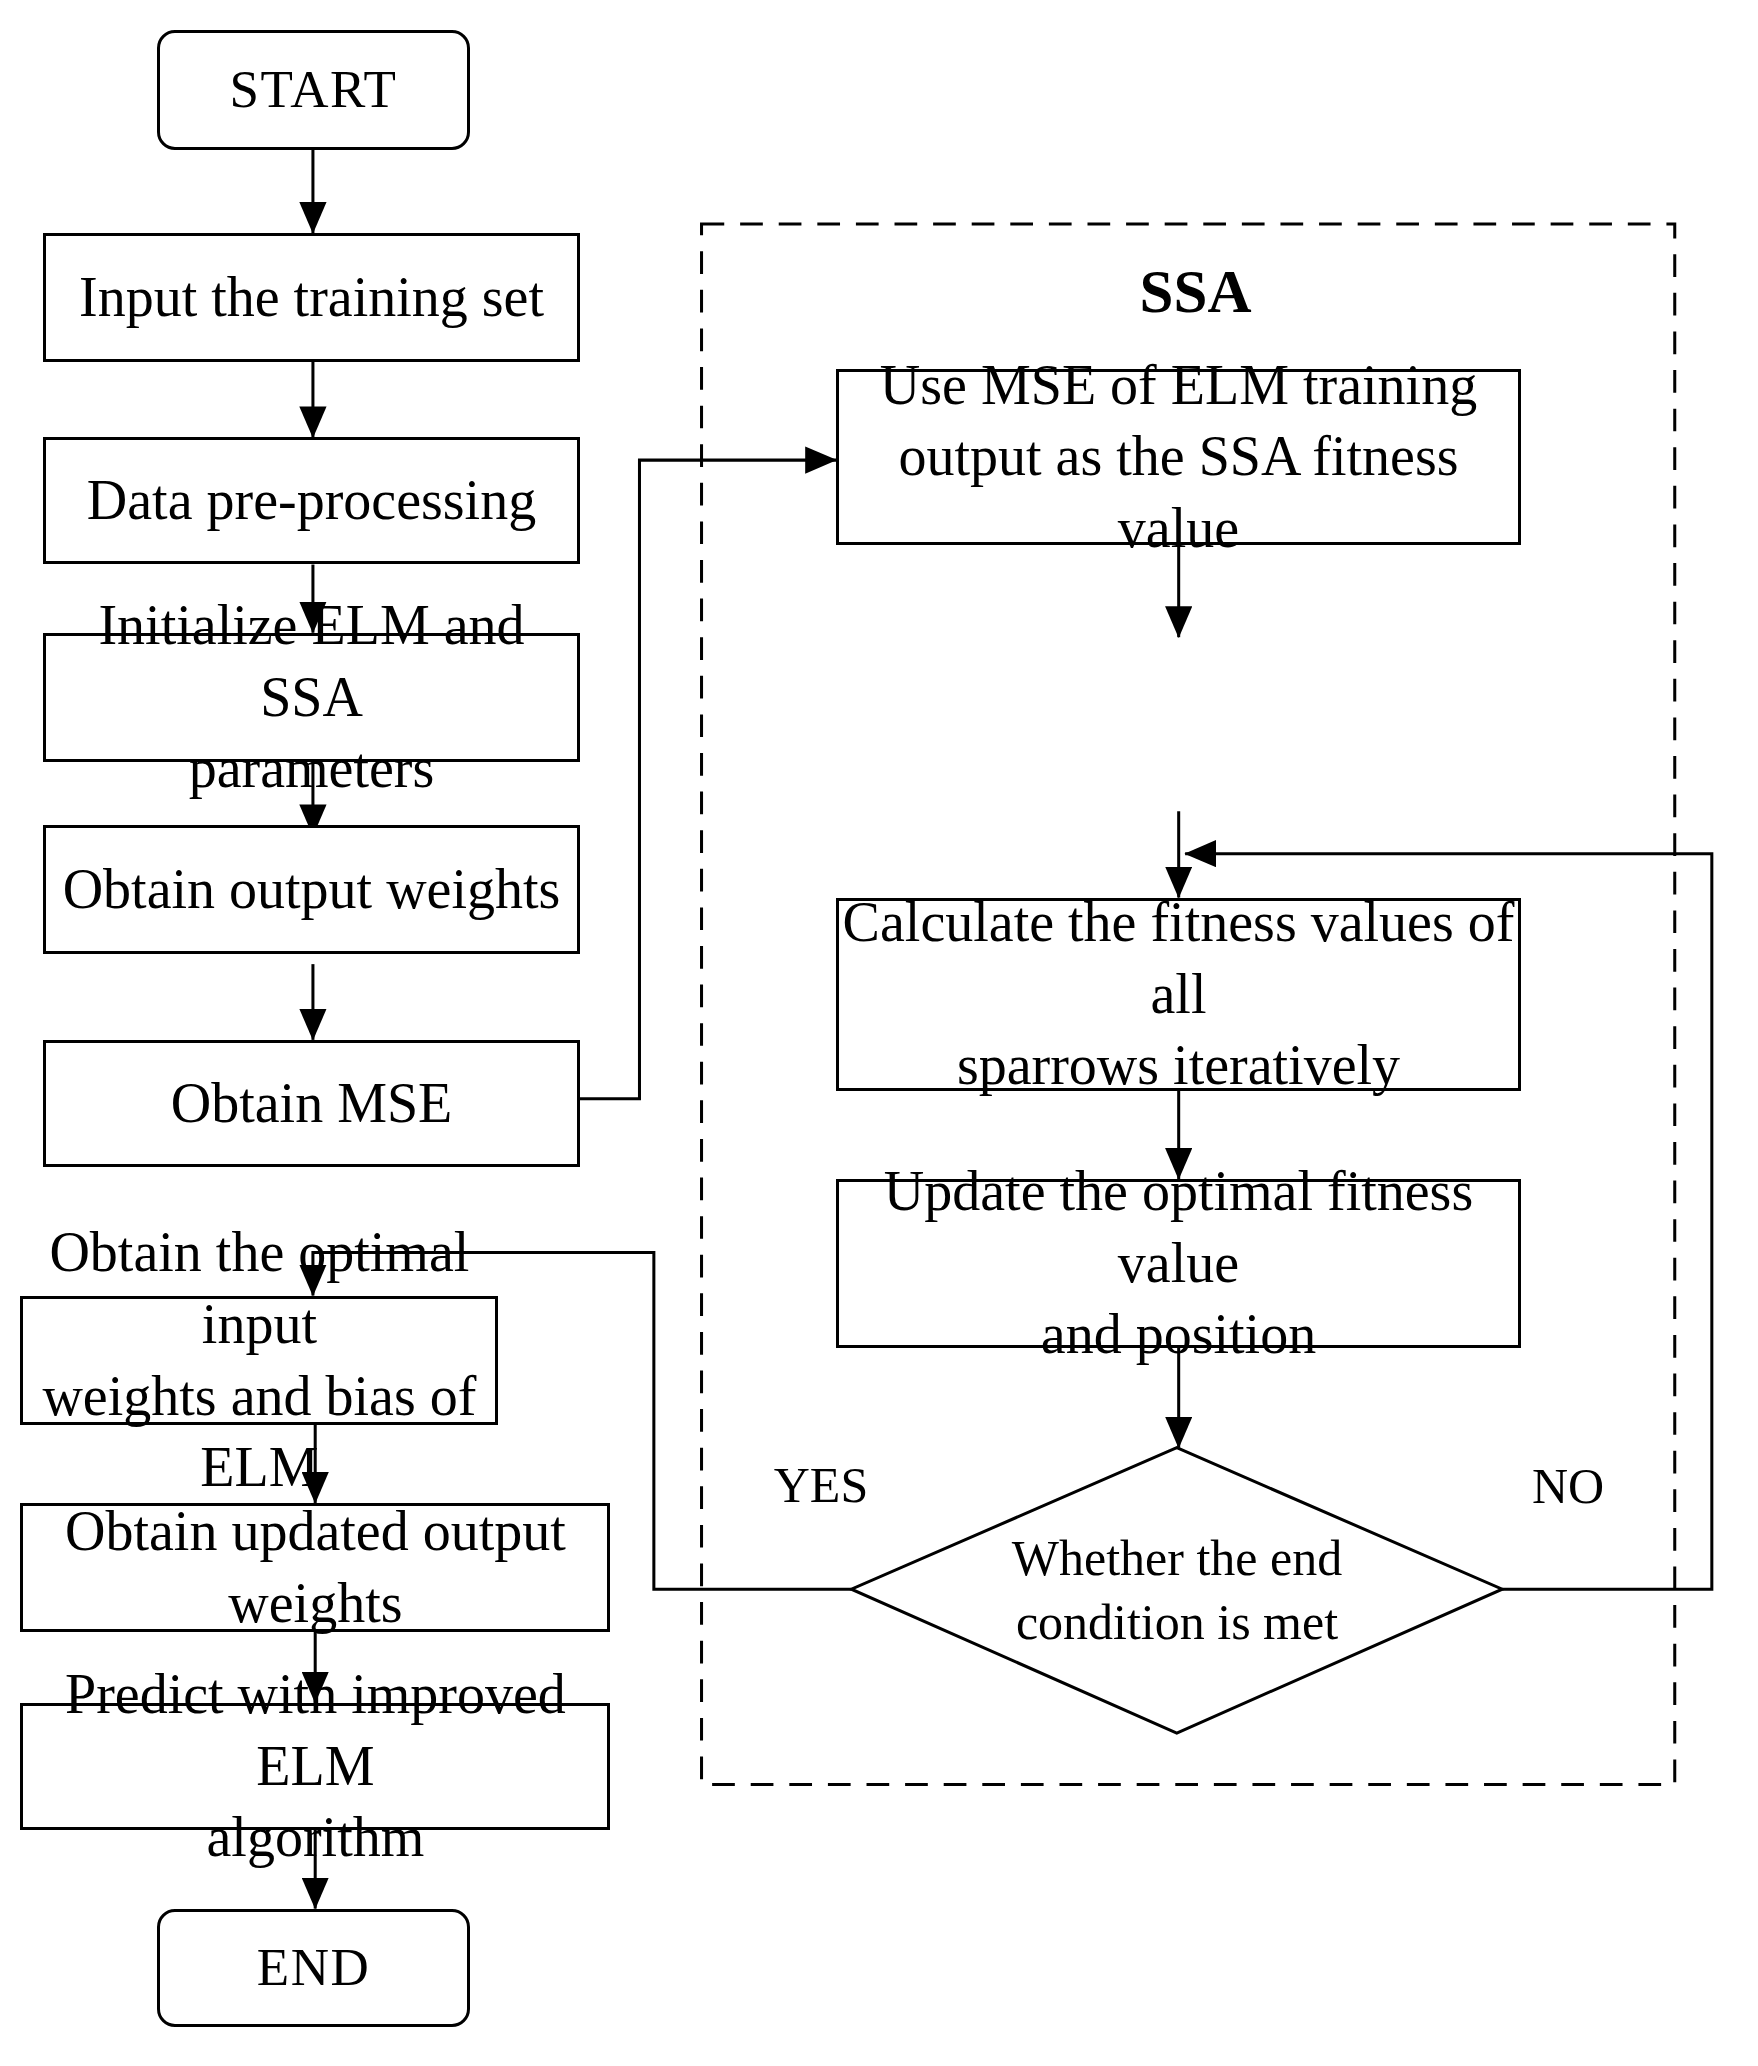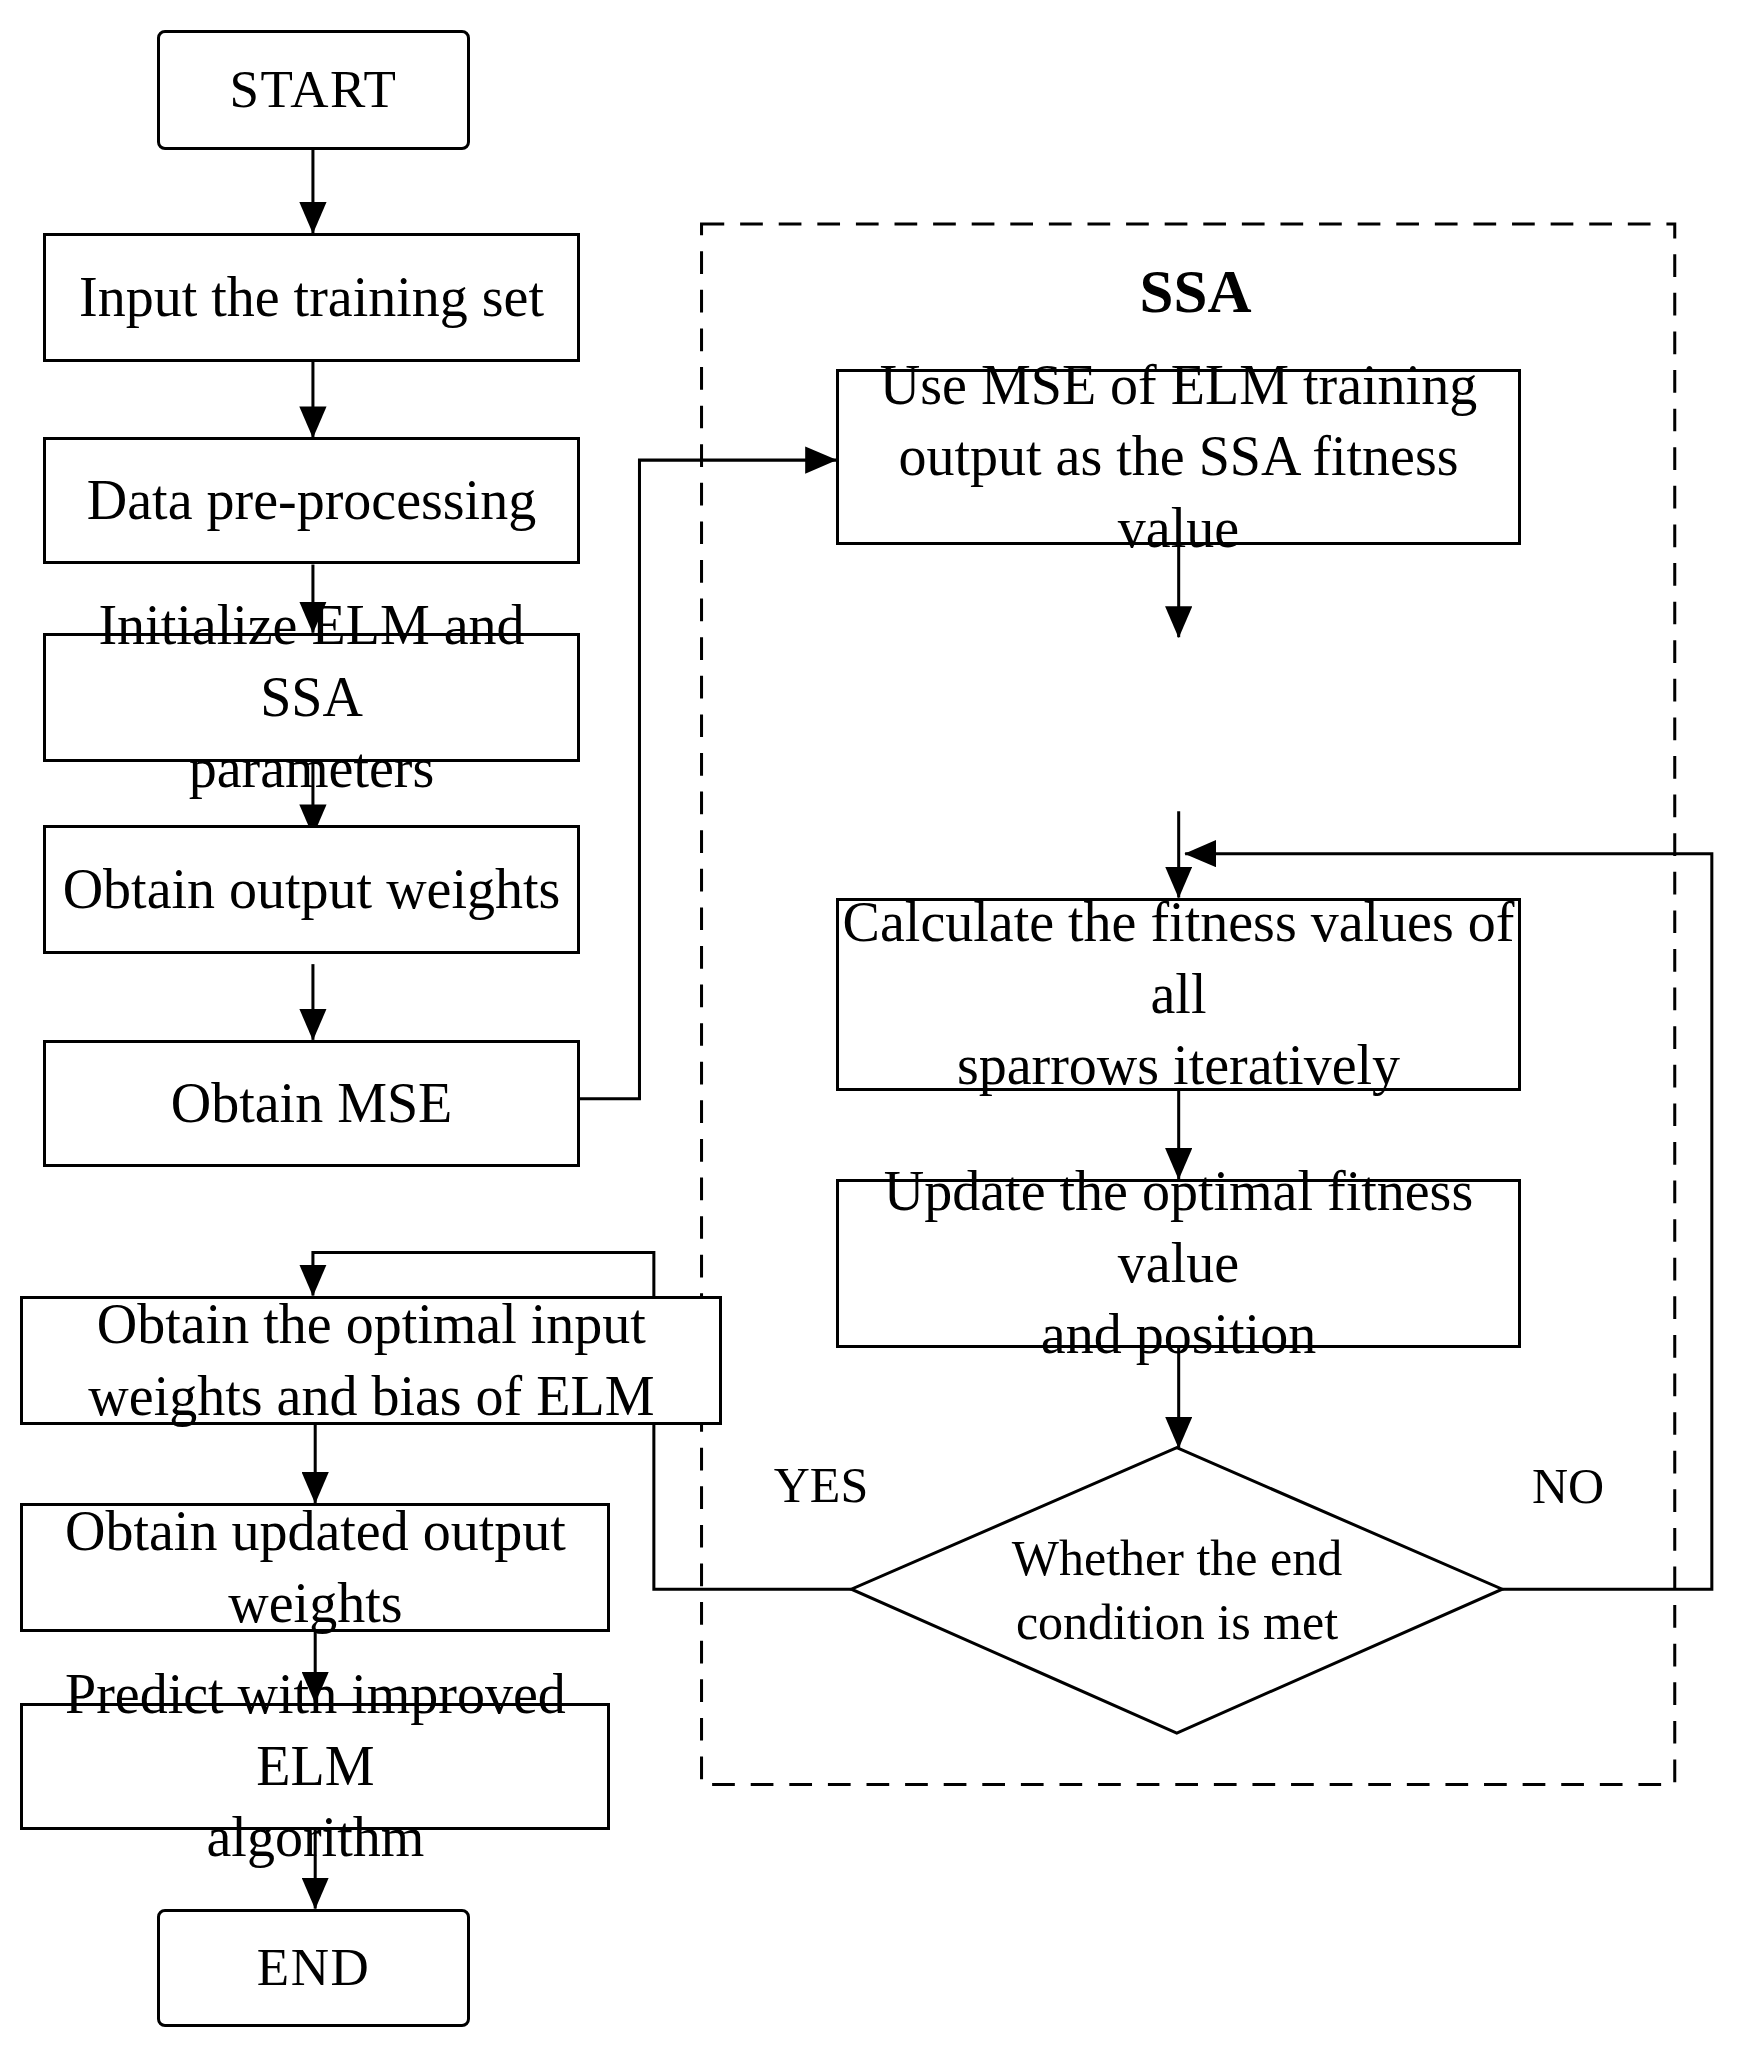--- a/index.html
+++ b/index.html
@@ -23,21 +23,21 @@
     background: #ffffff;
     display: flex;
     align-items: center;
     justify-content: center;
     text-align: center;
     white-space: pre-line;
     font-size: 56px;
     line-height: 1.28;
     z-index: 2;
   }
-  .terminal { border-radius: 8px; font-size: 53px; letter-spacing: 1.5px; }
+  .terminal { border-radius: 18px; font-size: 53px; letter-spacing: 1.5px; }
   .floating-label {
     position: absolute;
     display: flex;
     align-items: center;
     justify-content: center;
     text-align: center;
     white-space: pre-line;
     background: transparent;
     z-index: 3;
     font-size: 50px;
@@ -88,21 +88,21 @@
 
   <div class="node" style="left:43px; top:437px; width:537px; height:127px;">Data pre-processing</div>
 
   <div class="node" style="left:43px; top:633px; width:537px; height:129px;">Initialize ELM and SSA
 parameters</div>
 
   <div class="node" style="left:43px; top:825px; width:537px; height:129px;">Obtain output weights</div>
 
   <div class="node" style="left:43px; top:1040px; width:537px; height:127px;">Obtain MSE</div>
 
-  <div class="node" style="left:20.4px; top:1296px; width:702px; height:129px;">Obtain the optimal input
+  <div class="node" style="left:20.4px; top:1296px; width:478px; height:129px;">Obtain the optimal input
 weights and bias of ELM</div>
 
   <div class="node" style="left:20.4px; top:1503px; width:590px; height:129px;">Obtain updated output
 weights</div>
 
   <div class="node" style="left:20.4px; top:1703px; width:590px; height:127px;">Predict with improved ELM
 algorithm</div>
 
   <div class="node terminal" style="left:157px; top:1909px; width:313px; height:118px;">END</div>
 

